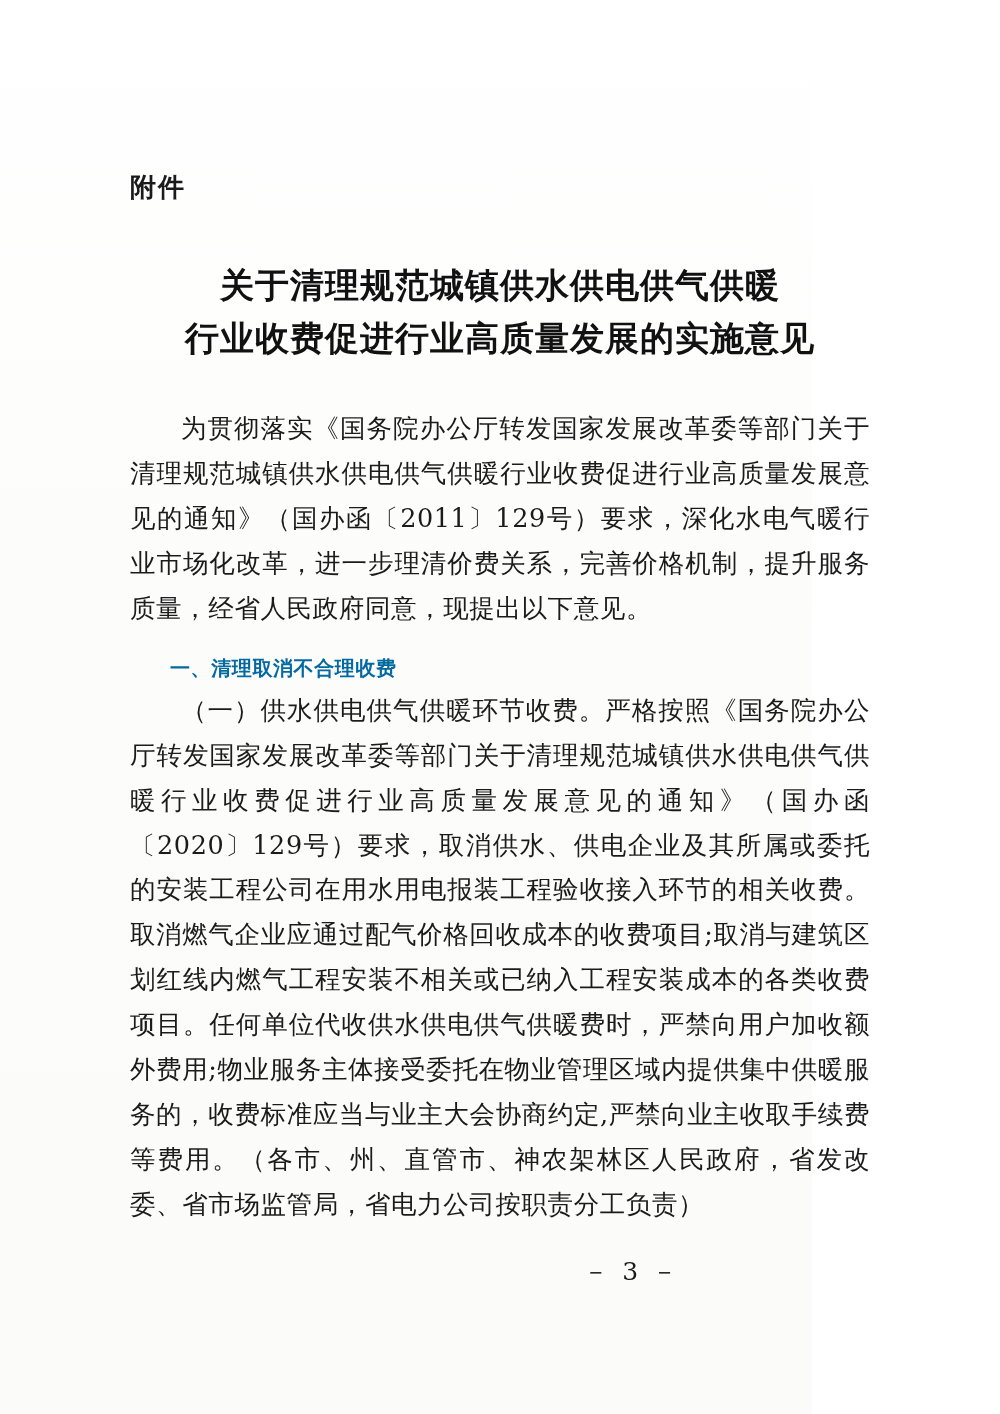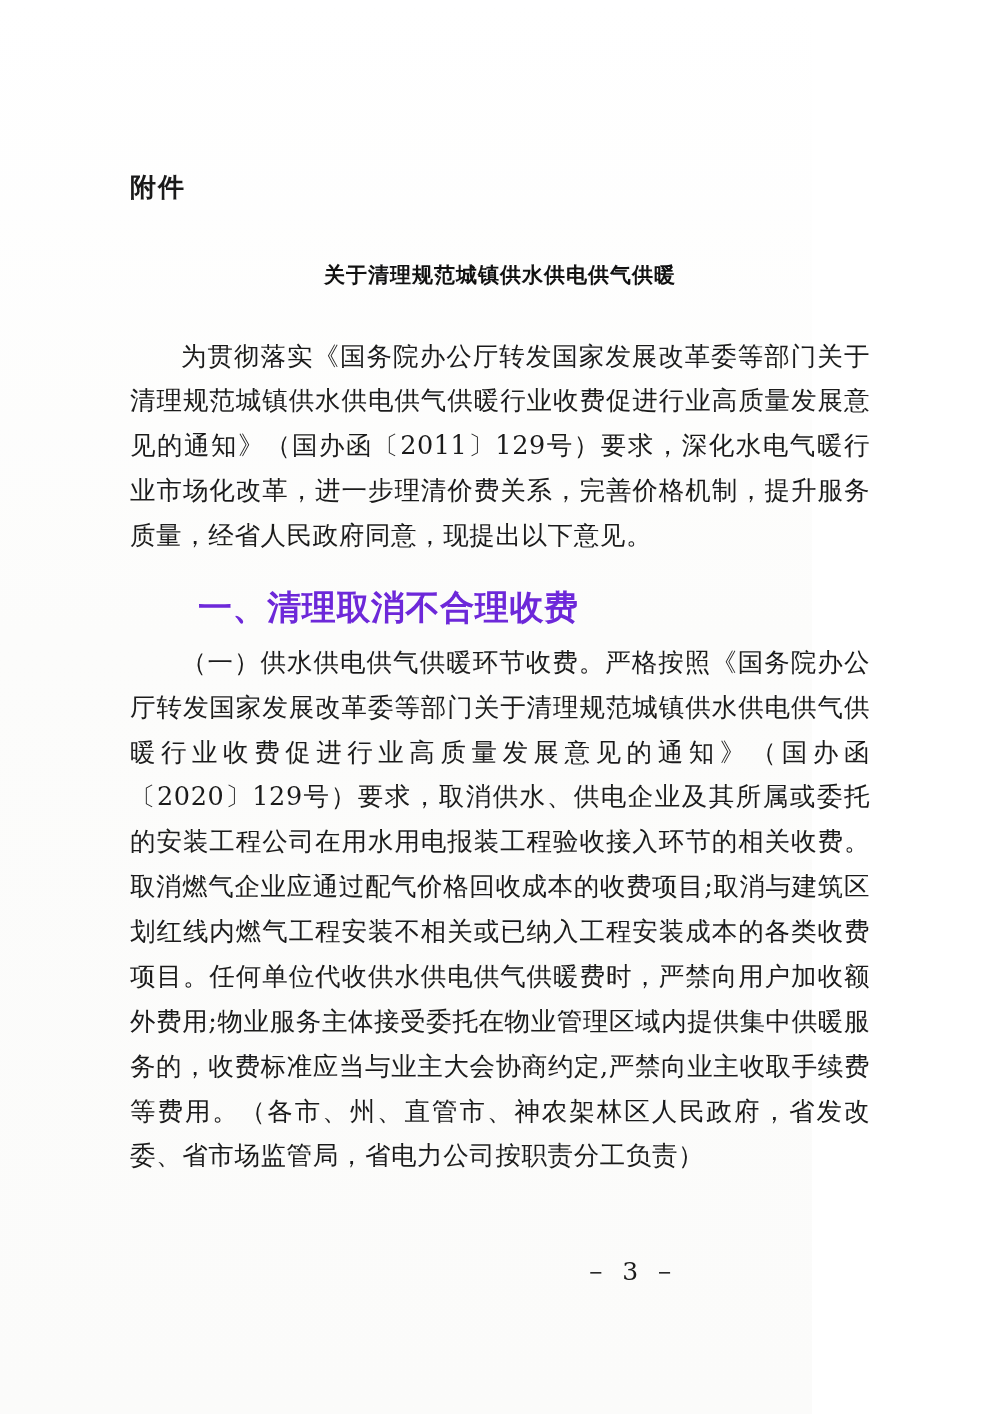--- a/index.html
+++ b/index.html
@@ -41,21 +41,21 @@
     letter-spacing: 2px;
     font-family: "DejaVu Sans", "Liberation Sans", sans-serif;
     font-weight: 600;
     color: #1a1a1a;
     margin-bottom: 54px;
   }
   .doc-title {
     text-align: center;
     font-family: "DejaVu Sans", "Liberation Sans", sans-serif;
     font-weight: 700;
-    font-size: 21px;
+    font-size: 34px;
     line-height: 1.55;
     letter-spacing: 1px;
     color: #111;
     margin: 0 auto 42px auto;
     width: 680px;
   }
   .doc-title .line {
     display: block;
     white-space: nowrap;
   }
@@ -63,28 +63,28 @@
     font-size: 25.5px;
     line-height: 1.76;
     letter-spacing: 0.6px;
     text-align: justify;
     text-justify: inter-ideograph;
     margin: 0 0 6px 0;
     text-indent: 2em;
     color: #1b1b1b;
   }
   h2.section-heading {
-    font-size: 34px;
+    font-size: 20px;
     line-height: 1.76;
     letter-spacing: 0.6px;
     font-family: "DejaVu Sans", "Liberation Sans", sans-serif;
     font-weight: 700;
     margin: 20px 0 2px 0;
     text-indent: 2em;
-    color: #6d28d9;
+    color: #0369a1;
   }
   .page-number {
     position: absolute;
     left: 0;
     right: 0;
     bottom: 126px;
     text-align: right;
     padding-right: 132px;
     font-size: 25px;
     letter-spacing: 3px;
@@ -95,20 +95,21 @@
 </head>
 <body>
 
 <div class="page">
   <div class="content">
 
     <div class="attachment-label">附件</div>
 
     <div class="doc-title">
       <span class="line">关于清理规范城镇供水供电供气供暖</span>
+      <span class="line">行业收费促进行业高质量发展的实施意见</span>
     </div>
 
     <p class="body-text">为贯彻落实《国务院办公厅转发国家发展改革委等部门关于清理规范城镇供水供电供气供暖行业收费促进行业高质量发展意见的通知》（国办函〔2011〕129号）要求，深化水电气暖行业市场化改革，进一步理清价费关系，完善价格机制，提升服务质量，经省人民政府同意，现提出以下意见。</p>
 
     <h2 class="section-heading">一、清理取消不合理收费</h2>
 
     <p class="body-text">（一）供水供电供气供暖环节收费。严格按照《国务院办公厅转发国家发展改革委等部门关于清理规范城镇供水供电供气供暖行业收费促进行业高质量发展意见的通知》（国办函〔2020〕129号）要求，取消供水、供电企业及其所属或委托的安装工程公司在用水用电报装工程验收接入环节的相关收费。取消燃气企业应通过配气价格回收成本的收费项目;取消与建筑区划红线内燃气工程安装不相关或已纳入工程安装成本的各类收费项目。任何单位代收供水供电供气供暖费时，严禁向用户加收额外费用;物业服务主体接受委托在物业管理区域内提供集中供暖服务的，收费标准应当与业主大会协商约定,严禁向业主收取手续费等费用。（各市、州、直管市、神农架林区人民政府，省发改委、省市场监管局，省电力公司按职责分工负责）</p>
 
   </div>
 

